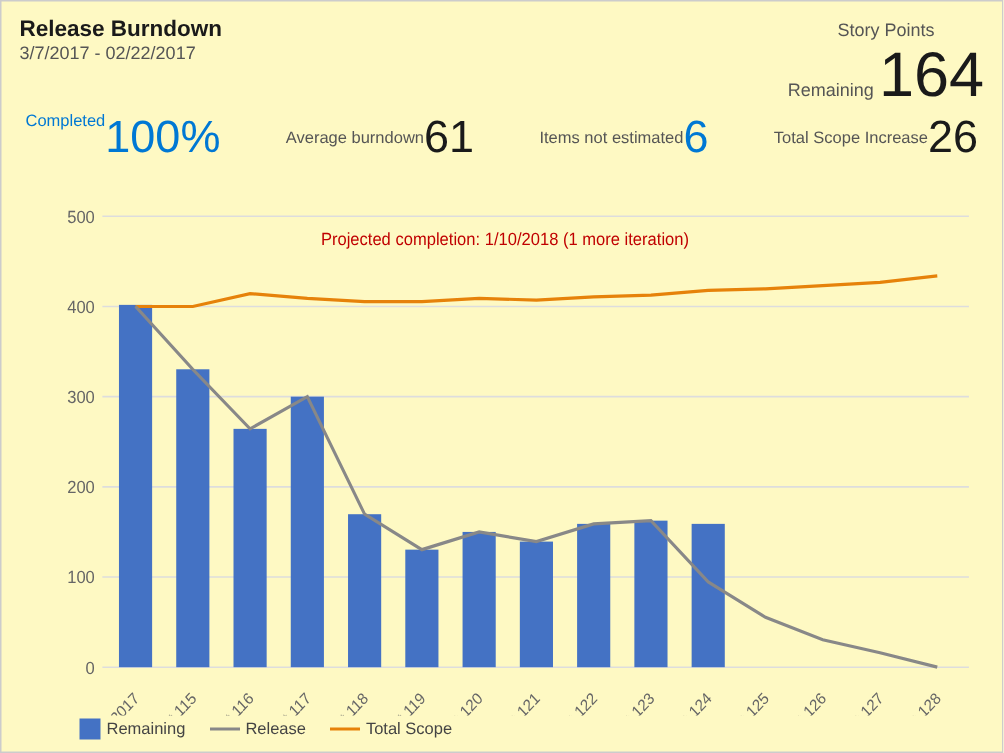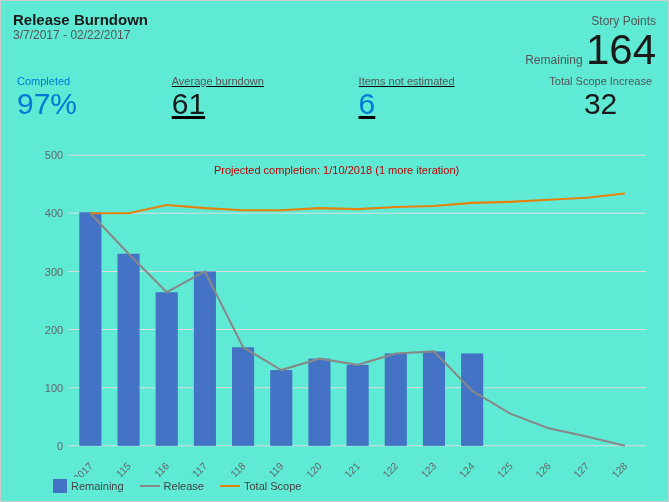--- a/index.html
+++ b/index.html
@@ -1,25 +1,25 @@
 <!DOCTYPE html>
 <html><head>
   <meta charset="utf-8">
   <style>
     * { box-sizing: border-box; margin: 0; padding: 0; }
     body { font-family: 'Segoe UI', Arial, sans-serif; background: #fff; width: 669px; height: 502px; overflow: hidden; }
-    .container { width: 669px; height: 502px; border: 1px solid #ccc; background: #5eead4; display: flex; flex-direction: column; padding: 10px 12px 8px 12px; }
+    .container { width: 669px; height: 502px; border: 1px solid #ccc; background: #fef9c3; display: flex; flex-direction: column; padding: 10px 12px 8px 12px; }
     .header { display: flex; justify-content: space-between; align-items: flex-start; margin-bottom: 4px; }
     .header-left h1 { font-size: 15px; font-weight: 600; color: #1a1a1a; }
     .header-left .date-range { font-size: 12px; color: #555; }
-    .header-right { text-align: right; }
+    .header-right { text-align: center; }
     .header-right .story-number { font-size: 42px; font-weight: 300; color: #1a1a1a; line-height: 1; }
     .stats-row { display: flex; justify-content: space-between; align-items: center; margin-bottom: 2px; padding: 0 4px; }
-    .stat-item { display: flex; flex-direction: column; align-items: flex-start; }
-    .stat-item.center { align-items: flex-start; text-decoration: underline; }
+    .stat-item { display: flex; flex-direction: row; align-items: flex-start; }
+    .stat-item.center { align-items: center; }
     .stat-item.right { align-items: center; }
     .stat-label { font-size: 11px; color: #555; }
     .stat-value { font-size: 30px; font-weight: 300; color: #1a1a1a; line-height: 1.1; }
     .stat-value.blue { color: #0078d4; }
     .stat-item .completed-label { font-size: 11px; color: #0078d4; }
     .chart-area { flex: 1; position: relative; margin-top: 2px; }
     svg.chart { width: 100%; height: 100%; }
     .legend { display: flex; gap: 16px; align-items: center; margin-top: 2px; padding-left: 40px; }
     .legend-item { display: flex; align-items: center; gap: 4px; font-size: 11px; color: #444; }
     .legend-box { width: 14px; height: 14px; background: #4472c4; }
@@ -41,33 +41,33 @@
         <span>Story Points</span><br>
         <span>Remaining</span>
       </span>
       <span class="story-number">164</span>
     </div>
   </div>
 
   <div class="stats-row">
     <div class="stat-item">
       <span class="completed-label">Completed</span>
-      <span class="stat-value blue">97%</span>
+      <span class="stat-value blue">100%</span>
     </div>
     <div class="stat-item center">
       <span class="stat-label">Average burndown</span>
       <span class="stat-value">61</span>
     </div>
     <div class="stat-item center">
       <span class="stat-label" style="text-align:center;">Items not estimated</span>
       <span class="stat-value blue">6</span>
     </div>
     <div class="stat-item right">
       <span class="stat-label">Total Scope Increase</span>
-      <span class="stat-value">32</span>
+      <span class="stat-value">26</span>
     </div>
   </div>
 
   <div class="chart-area">
     <svg class="chart" viewBox="0 0 640 340" preserveAspectRatio="none">
 
       <line x1="55" y1="310" x2="630" y2="310" stroke="#ddd" stroke-width="1"></line>
       <line x1="55" y1="254" x2="630" y2="254" stroke="#ddd" stroke-width="1"></line>
       <line x1="55" y1="198" x2="630" y2="198" stroke="#ddd" stroke-width="1"></line>
       <line x1="55" y1="142" x2="630" y2="142" stroke="#ddd" stroke-width="1"></line>

